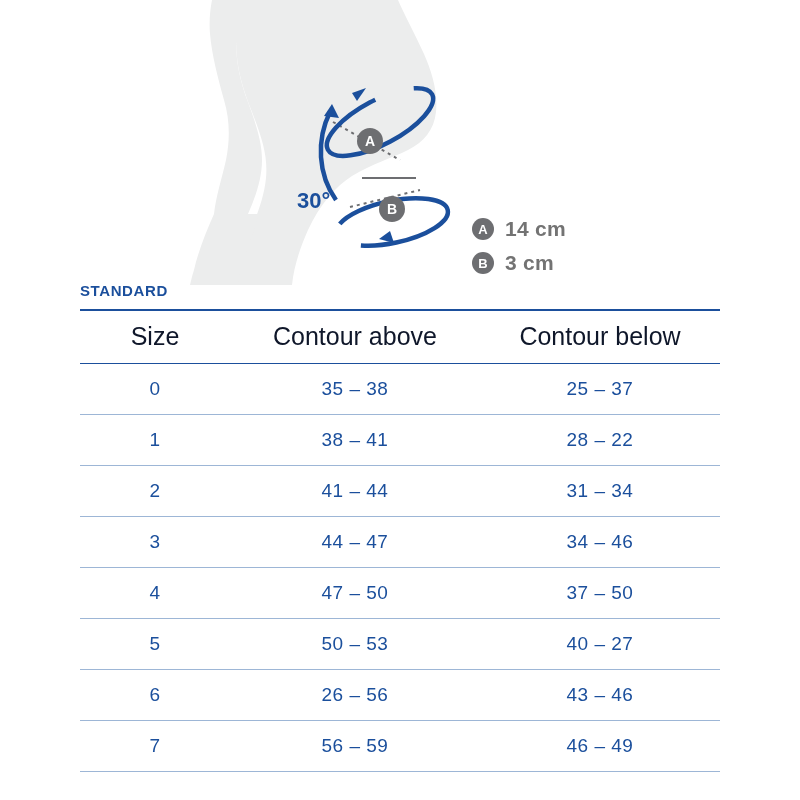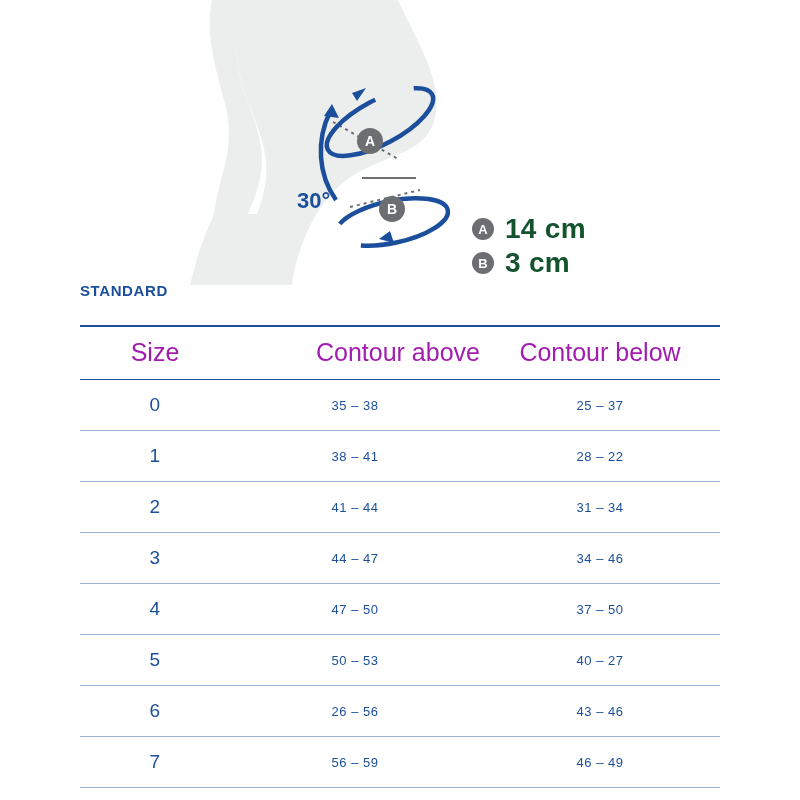--- a/index.html
+++ b/index.html
@@ -52,60 +52,60 @@
     font-size: 13px;
     font-weight: bold;
     font-family: "Liberation Sans", sans-serif;
     display: flex;
     align-items: center;
     justify-content: center;
     flex: 0 0 auto;
   }
   .legend-text {
     margin-left: 11px;
-    font-size: 28px;
+    font-size: 21px;
     font-weight: bold;
-    color: #14532d;
+    color: #737373;
     letter-spacing: 0.3px;
   }
 
   
   .table-wrap {
     position: absolute;
     left: 80px;
     top: 282px;
     width: 640px;
   }
   .standard-label {
     font-size: 15px;
     font-weight: bold;
     color: #1b4f9c;
     letter-spacing: 0.6px;
-    padding-bottom: 26px;
+    padding-bottom: 10px;
   }
   table {
     border-collapse: collapse;
     width: 640px;
     table-layout: fixed;
   }
   thead th {
     font-size: 25px;
     font-weight: normal;
-    color: #a21caf;
+    color: #0f172a;
     padding: 11px 0 12px 0;
     border-top: 2px solid #1b4f9c;
     border-bottom: 1px solid #1b4f9c;
     text-align: center;
   }
   th.col-size { width: 150px; }
-  th.col-above { width: 250px; text-align: right; }
+  th.col-above { width: 250px; }
   th.col-below { width: 240px; }
 
   tbody td {
-    font-size: 13px;
+    font-size: 19px;
     color: #1b4f9c;
     text-align: center;
     padding: 14px 0 14px 0;
     border-bottom: 1px solid #9db6d6;
     letter-spacing: 0.5px;
   }
   tbody tr:last-child td {
     border-bottom: 1px solid #9db6d6;
   }
   td.size-cell { font-size: 19px; }

